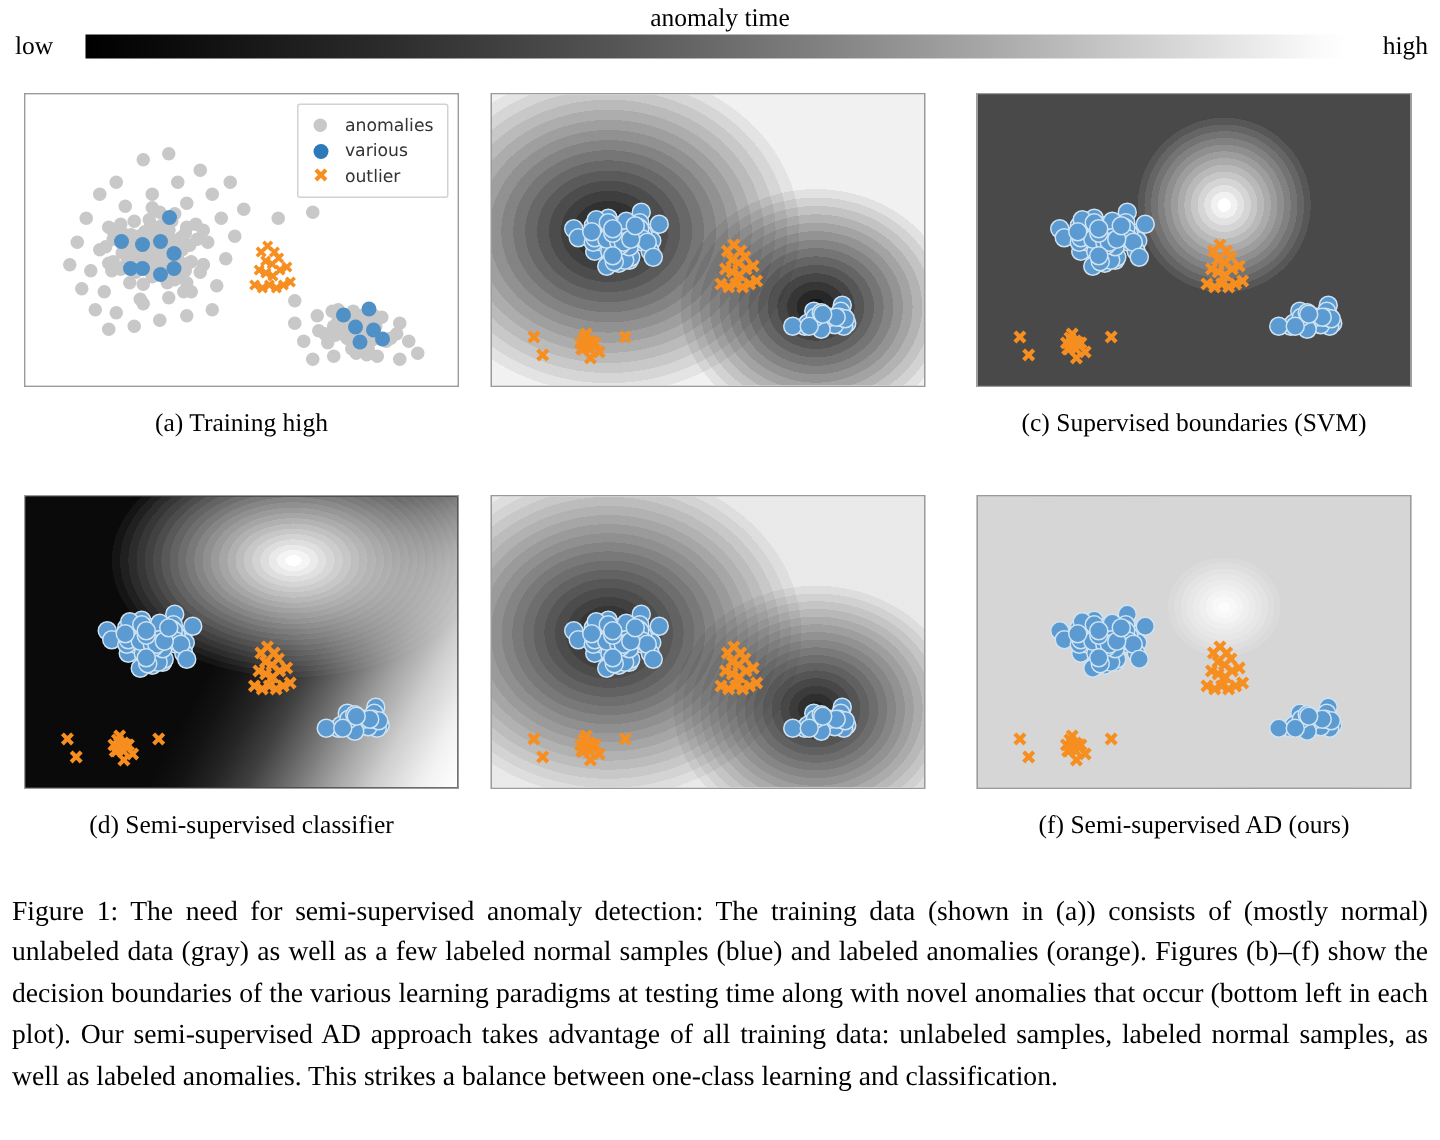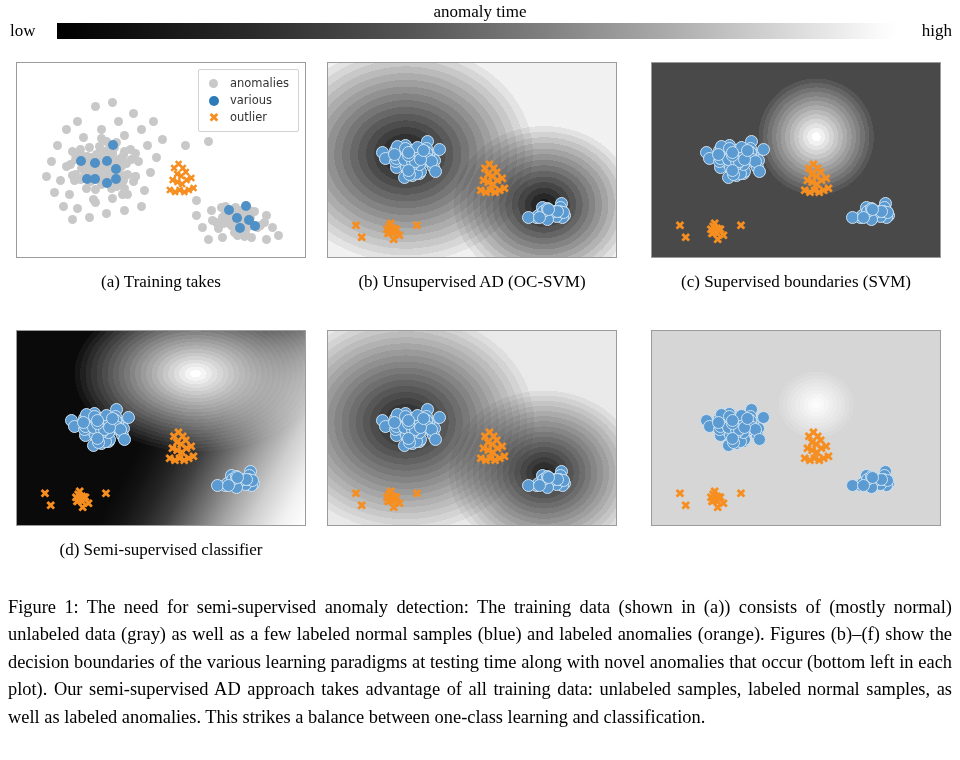--- a/index.html
+++ b/index.html
@@ -440,21 +440,21 @@
         <span>various</span>
       </div>
       <div class="lg-row">
         <span class="lg-key">
             <span class="lg-x">✖</span>
           </span>
         <span>outlier</span>
       </div>
     </div>
   </div>
-  <div class="caption" style="left:16px; top:272px; width:290px;">(a) Training takes</div>
+  <div class="caption" style="left:16px; top:272px; width:290px;">(a) Training high</div>
 
   <div class="panel" id="panel-b" style="left:327px; top:62px; width:290px; height:196px; background:#f6f6f6;">
     <div class="plotarea">
       <div class="field" id="field-b" style="background: radial-gradient(46% 58% at 27% 47%, rgb(22, 22, 22) 0%, rgb(22, 22, 22) 5.99%, rgb(36, 36, 36) 6%, rgb(36, 36, 36) 11.99%, rgb(50, 50, 50) 12%, rgb(50, 50, 50) 17.99%, rgb(64, 64, 64) 18%, rgb(64, 64, 64) 23.99%, rgb(78, 78, 78) 24%, rgb(78, 78, 78) 29.99%, rgb(92, 92, 92) 30%, rgb(92, 92, 92) 35.99%, rgb(106, 106, 106) 36%, rgb(106, 106, 106) 41.99%, rgb(120, 120, 120) 42%, rgb(120, 120, 120) 47.99%, rgb(134, 134, 134) 48%, rgb(134, 134, 134) 53.99%, rgb(148, 148, 148) 54%, rgb(148, 148, 148) 59.99%, rgb(162, 162, 162) 60%, rgb(162, 162, 162) 65.99%, rgb(176, 176, 176) 66%, rgb(176, 176, 176) 71.99%, rgb(190, 190, 190) 72%, rgb(190, 190, 190) 77.99%, rgb(204, 204, 204) 78%, rgb(204, 204, 204) 83.99%, rgb(218, 218, 218) 84%, rgb(218, 218, 218) 89.99%, rgb(232, 232, 232) 90%, rgb(232, 232, 232) 95.99%, rgb(246, 246, 246) 96%, rgb(246, 246, 246) 100%), radial-gradient(34% 44% at 75% 73%, rgb(24, 24, 24) 0%, rgb(24, 24, 24) 6.56143%, rgb(40, 40, 40) 6.57143%, rgb(40, 40, 40) 13.1329%, rgb(56, 56, 56) 13.1429%, rgb(56, 56, 56) 19.7043%, rgb(72, 72, 72) 19.7143%, rgb(72, 72, 72) 26.2757%, rgb(89, 89, 89) 26.2857%, rgb(89, 89, 89) 32.8471%, rgb(105, 105, 105) 32.8571%, rgb(105, 105, 105) 39.4186%, rgb(121, 121, 121) 39.4286%, rgb(121, 121, 121) 45.99%, rgb(137, 137, 137) 46%, rgb(137, 137, 137) 52.5614%, rgb(153, 153, 153) 52.5714%, rgb(153, 153, 153) 59.1329%, rgb(169, 169, 169) 59.1429%, rgb(169, 169, 169) 65.7043%, rgb(185, 185, 185) 65.7143%, rgb(185, 185, 185) 72.2757%, rgb(202, 202, 202) 72.2857%, rgb(202, 202, 202) 78.8471%, rgb(218, 218, 218) 78.8571%, rgb(218, 218, 218) 85.4186%, rgb(234, 234, 234) 85.4286%, rgb(234, 234, 234) 91.99%, rgb(250, 250, 250) 92%, rgb(250, 250, 250) 100%); background-blend-mode: multiply;"></div>
       <div id="scatter-b">
           <div class="pt nrmb" style="left: 98.3875px; top: 86.4762px;"></div>
           <div class="pt nrmb" style="left: 61.4815px; top: 80.688px;"></div>
           <div class="pt nrmb" style="left: 83.9345px; top: 100.686px;"></div>
           <div class="pt nrmb" style="left: 67.5268px; top: 84.5641px;"></div>
           <div class="pt nrmb" style="left: 100.24px; top: 90.6986px;"></div>
@@ -573,21 +573,20 @@
           <span class="xm big" style="left: 55.85px; top: 157.16px;">✖</span>
           <span class="xm big" style="left: 59.62px; top: 159.12px;">✖</span>
           <span class="xm big" style="left: 53.53px; top: 160.492px;">✖</span>
           <span class="xm big" style="left: 57.88px; top: 161.668px;">✖</span>
           <span class="xm big" style="left: 61.65px; top: 160.1px;">✖</span>
           <span class="xm big" style="left: 55.27px; top: 163.628px;">✖</span>
           <span class="xm big" style="left: 59.62px; top: 164.412px;">✖</span>
         </div>
     </div>
   </div>
-  <div class="caption" style="left:317px; top:272px; width:310px;">(b) Unsupervised AD (OC-SVM)</div>
 
   <div class="panel" id="panel-c" style="left:651px; top:62px; width:290px; height:196px; background:#494949;">
     <div class="plotarea">
       <div class="field" id="field-c" style="background: radial-gradient(20% 30% at 57% 38%, rgb(255, 255, 255) 0%, rgb(255, 255, 255) 7.68231%, rgb(241, 241, 241) 7.69231%, rgb(241, 241, 241) 15.3746%, rgb(227, 227, 227) 15.3846%, rgb(227, 227, 227) 23.0669%, rgb(213, 213, 213) 23.0769%, rgb(213, 213, 213) 30.7592%, rgb(199, 199, 199) 30.7692%, rgb(199, 199, 199) 38.4515%, rgb(185, 185, 185) 38.4615%, rgb(185, 185, 185) 46.1438%, rgb(171, 171, 171) 46.1538%, rgb(171, 171, 171) 53.8362%, rgb(157, 157, 157) 53.8462%, rgb(157, 157, 157) 61.5285%, rgb(143, 143, 143) 61.5385%, rgb(143, 143, 143) 69.2208%, rgb(129, 129, 129) 69.2308%, rgb(129, 129, 129) 76.9131%, rgb(115, 115, 115) 76.9231%, rgb(115, 115, 115) 84.6054%, rgb(101, 101, 101) 84.6154%, rgb(101, 101, 101) 92.2977%, rgb(87, 87, 87) 92.3077%, rgb(87, 87, 87) 99.99%, rgb(73, 73, 73) 100%, rgb(73, 73, 73) 100%), radial-gradient(26% 33% at 26% 46%, rgb(14, 14, 14) 0%, rgb(14, 14, 14) 12.49%, rgb(21, 21, 21) 12.5%, rgb(21, 21, 21) 24.99%, rgb(29, 29, 29) 25%, rgb(29, 29, 29) 37.49%, rgb(36, 36, 36) 37.5%, rgb(36, 36, 36) 49.99%, rgb(44, 44, 44) 50%, rgb(44, 44, 44) 62.49%, rgb(51, 51, 51) 62.5%, rgb(51, 51, 51) 74.99%, rgb(58, 58, 58) 75%, rgb(58, 58, 58) 87.49%, rgb(66, 66, 66) 87.5%, rgb(66, 66, 66) 99.99%, rgb(73, 73, 73) 100%, rgb(73, 73, 73) 100%), radial-gradient(21% 28% at 74% 72%, rgb(14, 14, 14) 0%, rgb(14, 14, 14) 12.49%, rgb(21, 21, 21) 12.5%, rgb(21, 21, 21) 24.99%, rgb(29, 29, 29) 25%, rgb(29, 29, 29) 37.49%, rgb(36, 36, 36) 37.5%, rgb(36, 36, 36) 49.99%, rgb(44, 44, 44) 50%, rgb(44, 44, 44) 62.49%, rgb(51, 51, 51) 62.5%, rgb(51, 51, 51) 74.99%, rgb(58, 58, 58) 75%, rgb(58, 58, 58) 87.49%, rgb(66, 66, 66) 87.5%, rgb(66, 66, 66) 99.99%, rgb(73, 73, 73) 100%, rgb(73, 73, 73) 100%);"></div>
       <div id="scatter-c">
           <div class="pt nrmb" style="left: 98.3875px; top: 86.4762px;"></div>
           <div class="pt nrmb" style="left: 61.4815px; top: 80.688px;"></div>
           <div class="pt nrmb" style="left: 83.9345px; top: 100.686px;"></div>
           <div class="pt nrmb" style="left: 67.5268px; top: 84.5641px;"></div>
           <div class="pt nrmb" style="left: 100.24px; top: 90.6986px;"></div>
@@ -1104,15 +1103,16 @@
           <span class="xm big" style="left: 55.85px; top: 157.16px;">✖</span>
           <span class="xm big" style="left: 59.62px; top: 159.12px;">✖</span>
           <span class="xm big" style="left: 53.53px; top: 160.492px;">✖</span>
           <span class="xm big" style="left: 57.88px; top: 161.668px;">✖</span>
           <span class="xm big" style="left: 61.65px; top: 160.1px;">✖</span>
           <span class="xm big" style="left: 55.27px; top: 163.628px;">✖</span>
           <span class="xm big" style="left: 59.62px; top: 164.412px;">✖</span>
         </div>
     </div>
   </div>
+  <div class="caption" style="left:641px; top:540px; width:310px;">(f) Semi-supervised AD (ours)</div>
 
   <div id="fig-caption">Figure 1: The need for semi-supervised anomaly detection: The training data (shown in (a)) consists of (mostly normal) unlabeled data (gray) as well as a few labeled normal samples (blue) and labeled anomalies (orange). Figures (b)–(f) show the decision boundaries of the various learning paradigms at testing time along with novel anomalies that occur (bottom left in each plot). Our semi-supervised AD approach takes advantage of all training data: unlabeled samples, labeled normal samples, as well as labeled anomalies. This strikes a balance between one-class learning and classification.</div>
 </div>
 
 </body></html>

